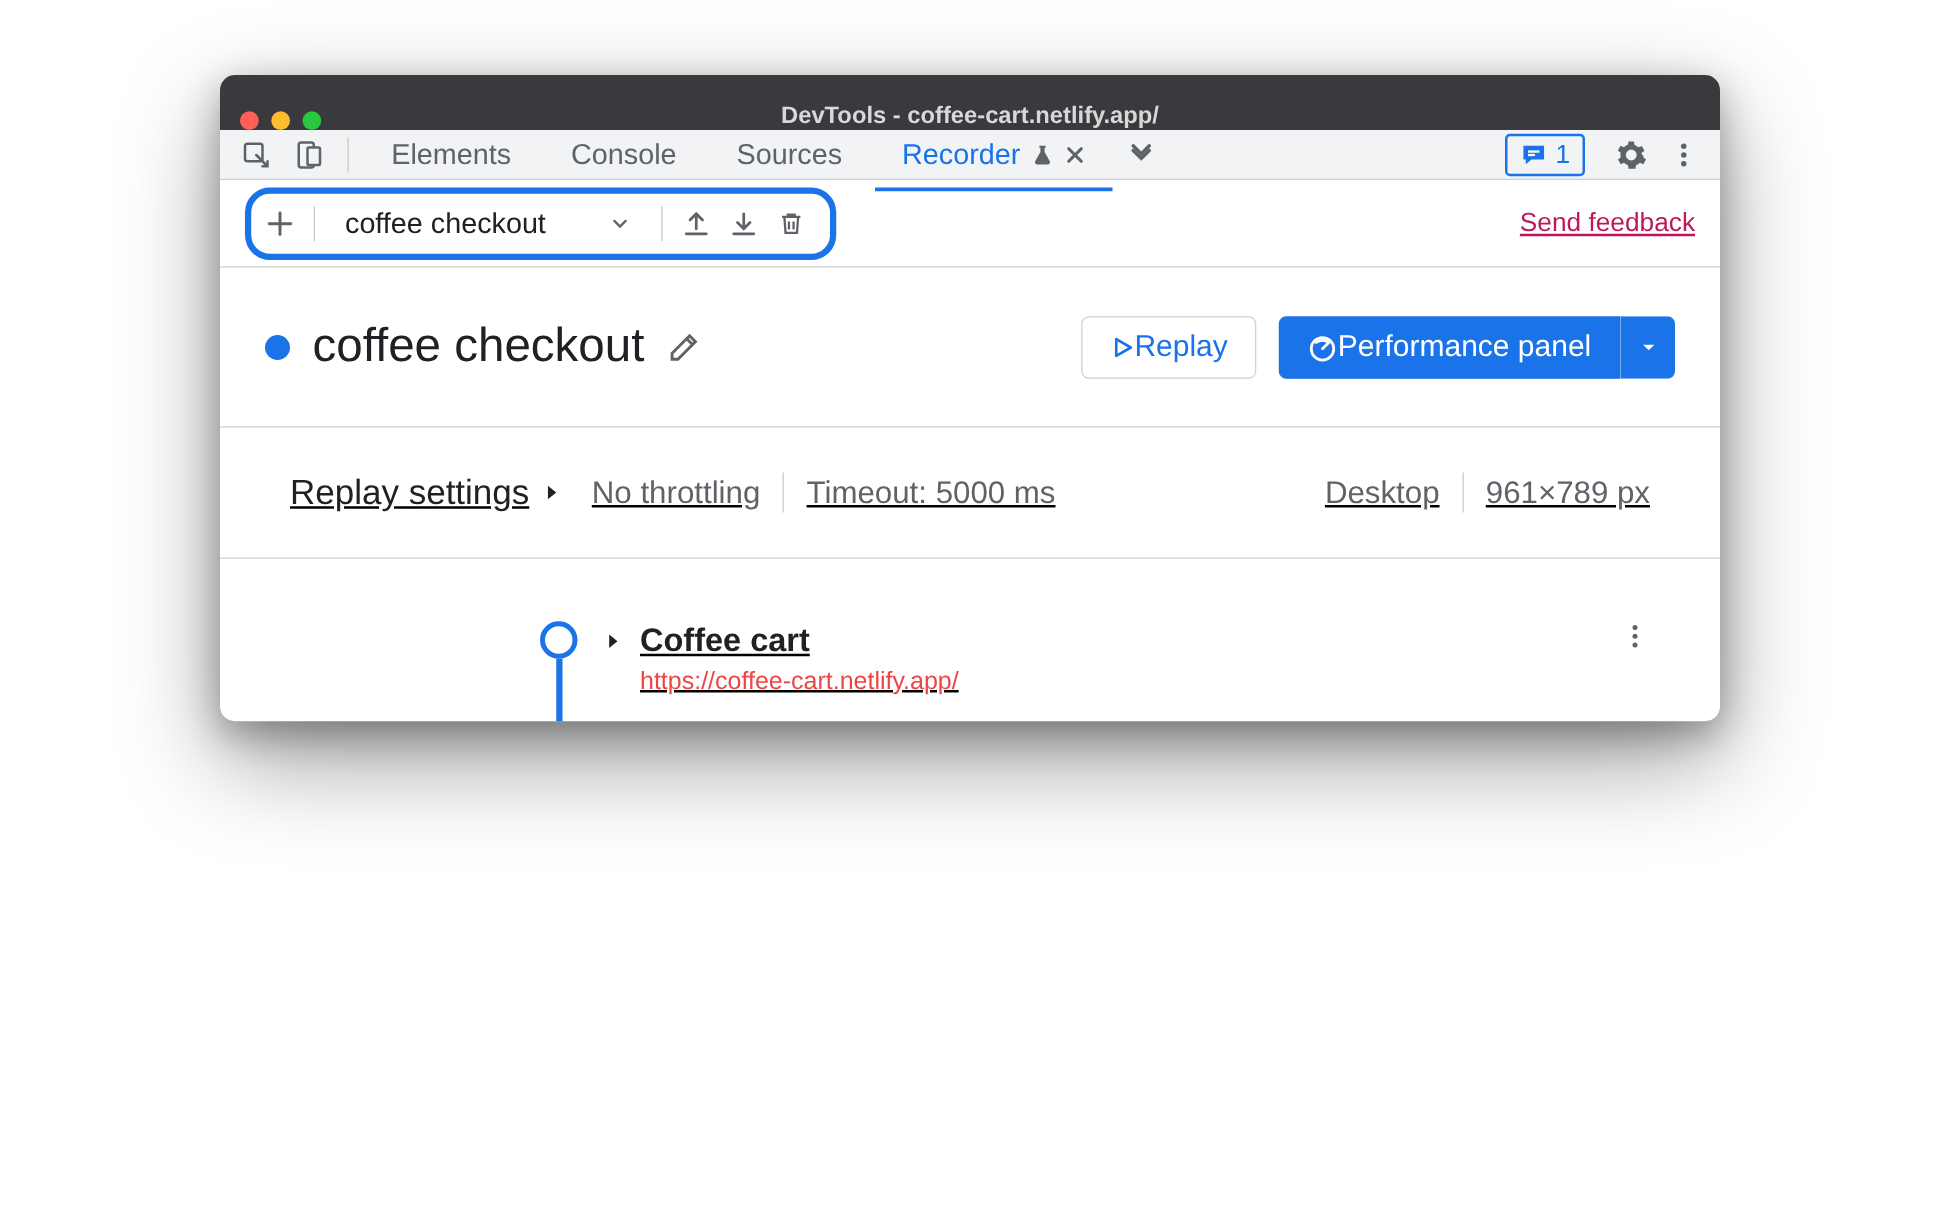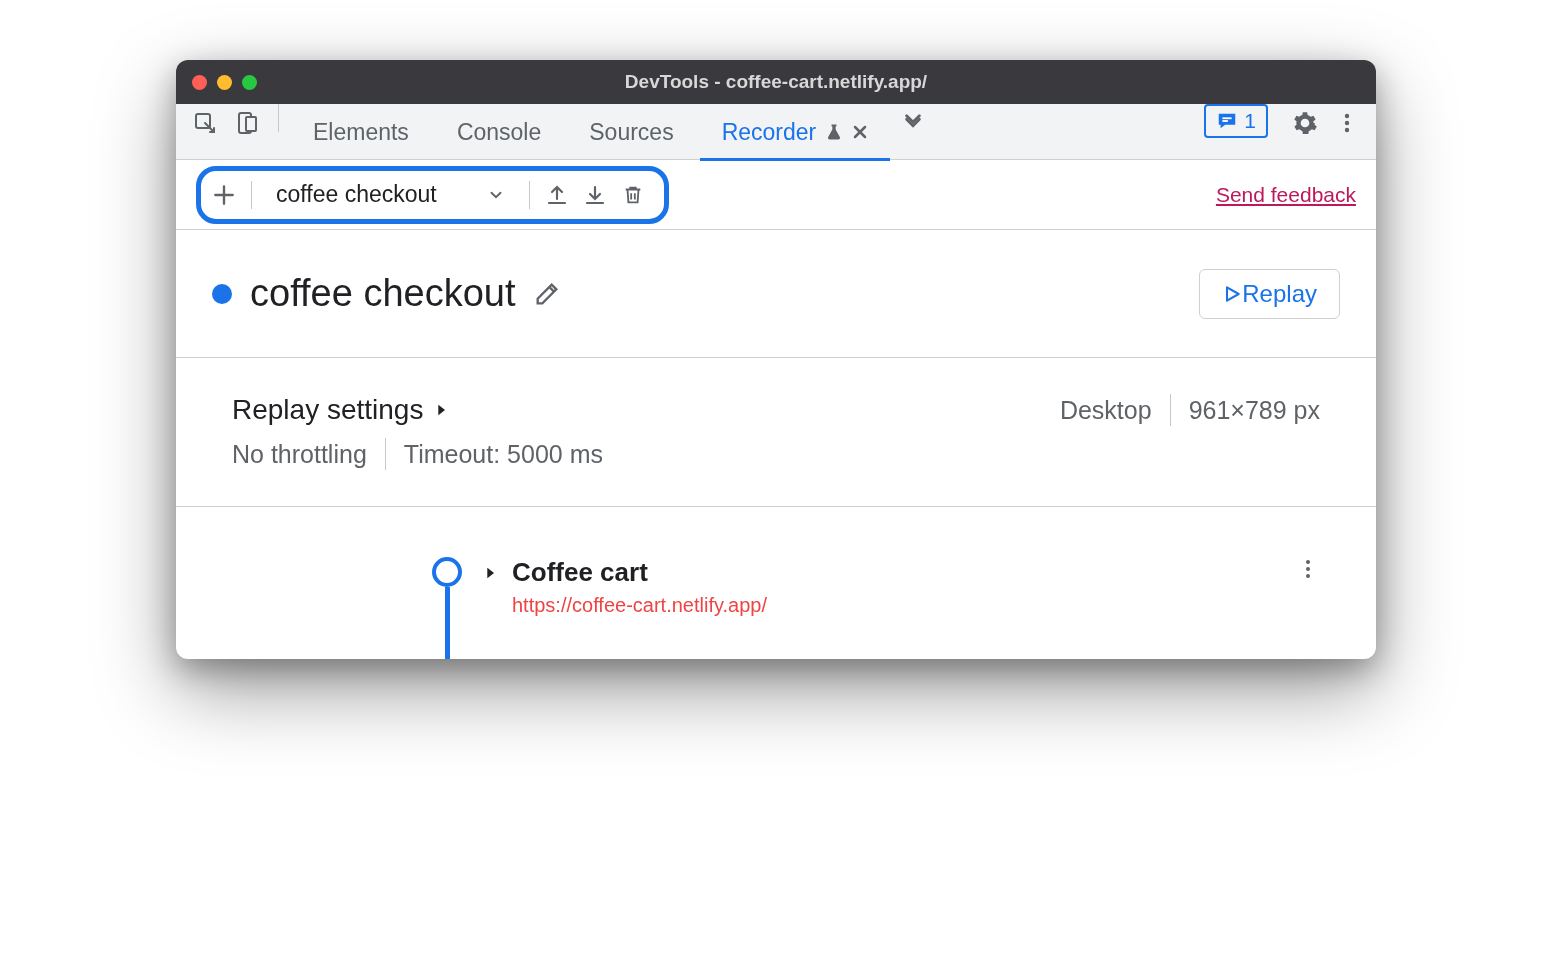--- a/index.html
+++ b/index.html
@@ -17,35 +17,35 @@
       width: 1200px;
       border-radius: 12px;
       overflow: hidden;
       box-shadow: 0 30px 80px rgba(0,0,0,0.4), 0 10px 30px rgba(0,0,0,0.3);
       background: #fff;
     }
     .titlebar {
       background: #3a3a3e;
       height: 44px;
       display: flex;
-      align-items: center;
+      align-items: flex-end;
       padding: 0 16px;
       position: relative;
     }
     .traffic-lights { display: flex; gap: 10px; }
     .tl { width: 15px; height: 15px; border-radius: 50%; }
     .tl.red { background: #ff5f57; }
     .tl.yellow { background: #febc2e; }
     .tl.green { background: #28c840; }
     .title {
       position: absolute; left: 0; right: 0; text-align: center;
       color: #d8d8d8; font-size: 19px; font-weight: 600; pointer-events: none;
     }
     .tabs-row {
-      display: flex; align-items: flex-start; height: 56px;
+      display: flex; align-items: center; height: 40px;
       border-bottom: 1px solid #d0d0d0; background: #f1f3f4;
       padding: 0 10px; gap: 4px;
     }
     .icon-btn {
       display: inline-flex; align-items: center; justify-content: center;
       width: 38px; height: 38px; color: #555; cursor: pointer;
     }
     .vsep { width: 1px; height: 28px; background: #c8c8c8; margin: 0 8px; }
     .tab {
       padding: 0 22px; height: 56px; display: flex; align-items: center;
@@ -98,29 +98,29 @@
     .btn-split .dd {
       width: 44px; height: 50px; background: #1a73e8; color: #fff;
       display: flex; align-items: center; justify-content: center;
       border-left: 1px solid rgba(255,255,255,0.4);
       border-radius: 0 6px 6px 0; cursor: pointer;
     }
     .btn-split .btn.primary { border-radius: 6px 0 0 6px; }
     .settings-row {
       display: flex; padding: 36px 56px; border-bottom: 1px solid #d0d0d0;
     }
-    .settings-col { display: flex; flex-direction: column; gap: 12px; }
+    .settings-col { display: flex; flex-direction: row; gap: 24px; text-decoration: underline; }
     .settings-col.right { margin-left: auto; }
     .settings-heading {
       display: flex; align-items: center; gap: 10px;
       font-size: 28px; color: #202124; cursor: pointer;
     }
     .settings-values { display: flex; align-items: center; gap: 18px; font-size: 25px; color: #5f6368; justify-content: center; }
     .vsep2 { width: 1px; height: 32px; background: #c8c8c8; }
-    .steps { padding: 50px 56px 42px 56px; }
+    .steps { padding: 50px 56px 20px 56px; text-decoration: underline; }
     .step-row { display: flex; align-items: flex-start; gap: 20px; position: relative; }
     .step-node {
       width: 30px; height: 30px; border: 4px solid #1a73e8;
       border-radius: 50%; background: #fff; margin-left: 200px; flex-shrink: 0;
     }
     .step-line {
       position: absolute; left: 213px; top: 30px; width: 5px; height: 80px; background: #1a73e8;
     }
     .step-body { display: flex; flex-direction: column; gap: 6px; }
     .step-title-row { display: flex; align-items: center; gap: 14px; }
@@ -251,20 +251,37 @@
         </svg>
     </span>
     <div class="spacer"></div>
     <div class="btn replay">
       <span>
         <svg width="20" height="20" viewBox="0 0 24 24" fill="none" stroke="#1a73e8" stroke-width="2.5" stroke-linejoin="round">
             <path d="M6 4l14 8-14 8V4z"></path>
           </svg>
       </span>
       <span>Replay</span>
+    </div>
+    <div class="btn-split">
+      <div class="btn primary">
+        <span>
+          <svg width="24" height="24" viewBox="0 0 24 24" fill="none" stroke="#fff" stroke-width="2.2">
+              <circle cx="12" cy="13" r="9"></circle>
+              <path d="M12 13L17 8" stroke-linecap="round"></path>
+              <path d="M7 8a8 8 0 0110 0" stroke-linecap="round"></path>
+            </svg>
+        </span>
+        <span>Performance panel</span>
+      </div>
+      <div class="dd">
+        <svg width="18" height="18" viewBox="0 0 24 24" fill="#fff">
+            <path d="M6 9l6 6 6-6z"></path>
+          </svg>
+      </div>
     </div>
   </div>
 
   <div class="settings-row">
     <div class="settings-col">
       <div class="settings-heading">
         <span>Replay settings</span>
         <span>
           <svg width="16" height="16" viewBox="0 0 24 24" fill="#202124">
               <path d="M8 4l10 8-10 8V4z"></path>

